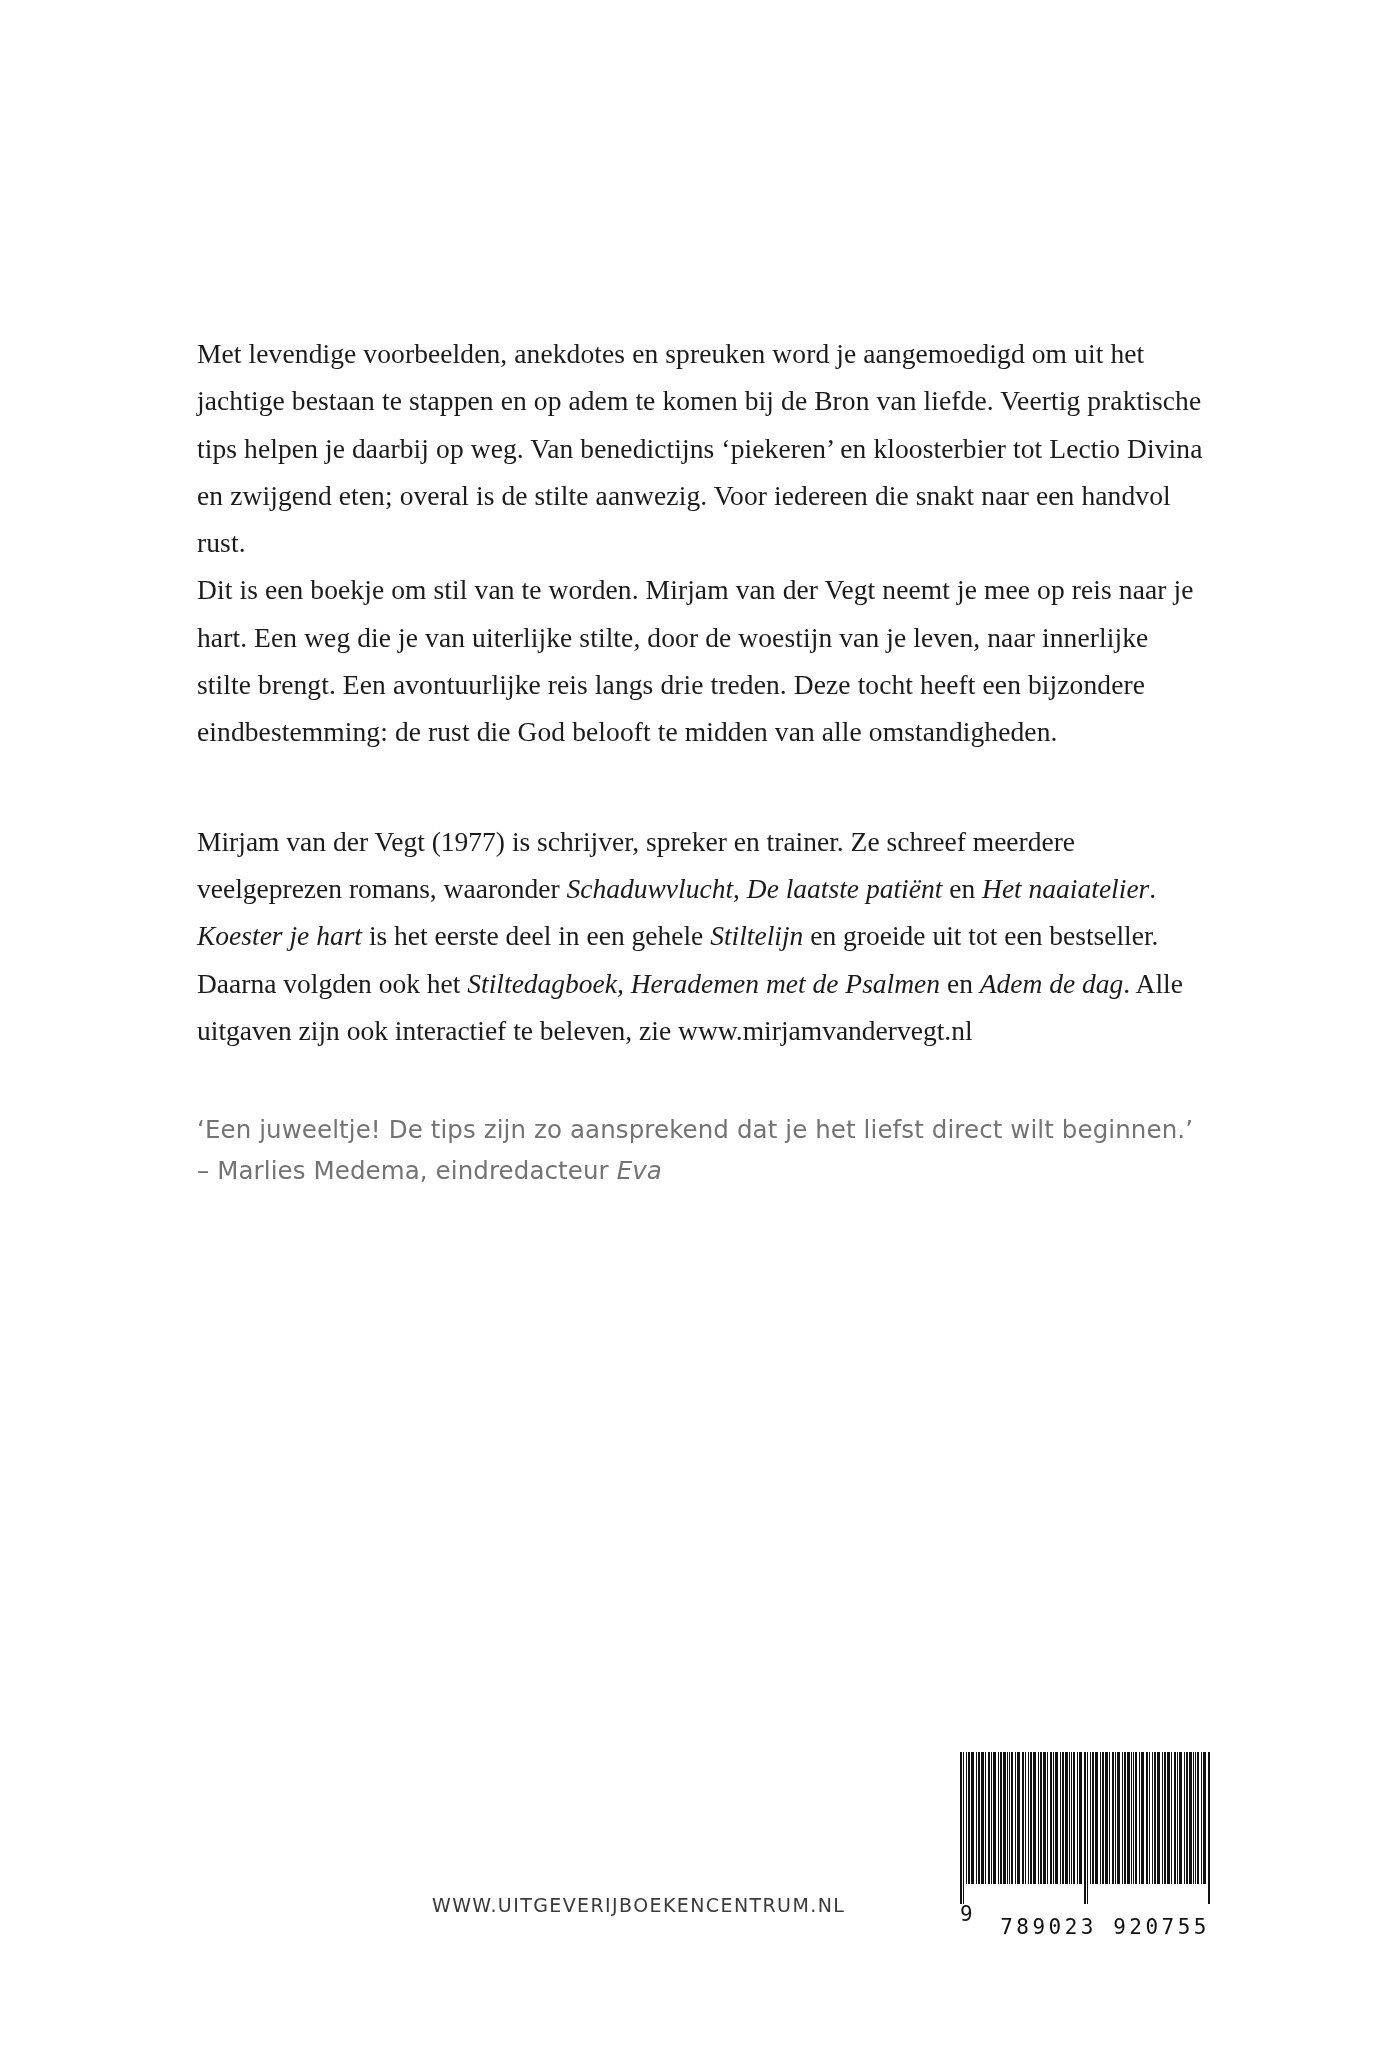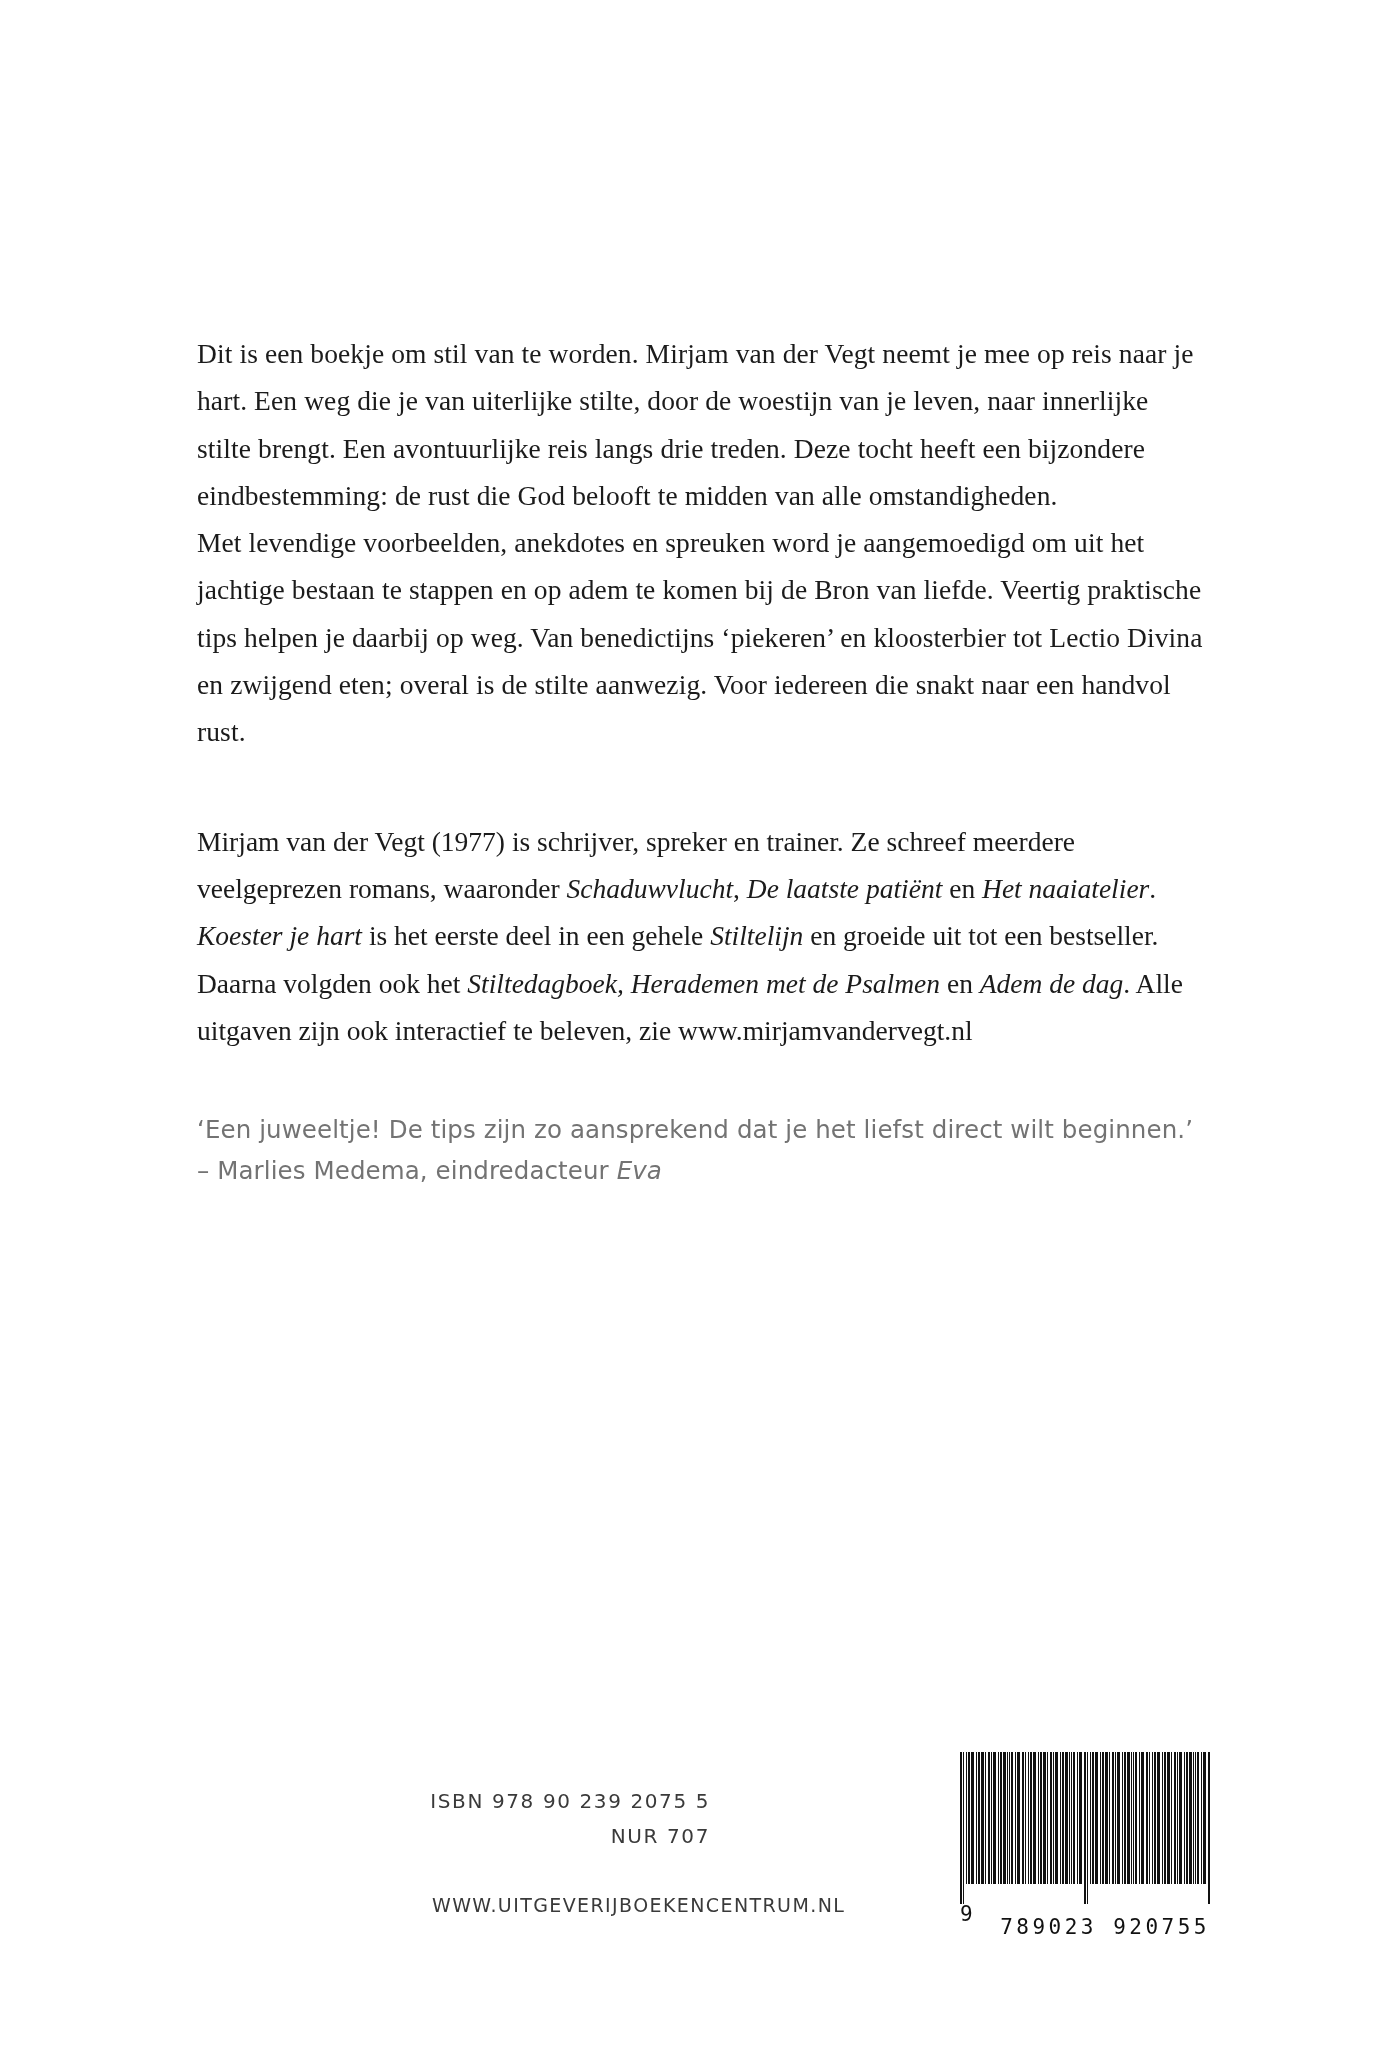--- a/index.html
+++ b/index.html
@@ -165,41 +165,37 @@
     margin-top: 13px;
   }
 </style>
 </head>
 <body>
 
 <div class="page">
 
   <div class="content">
 
+    <p class="body-text">Met levendige voorbeelden, anekdotes en spreuken word je aangemoedigd om uit het jachtige bestaan te stappen en op adem te komen bij de Bron van liefde. Veertig praktische tips helpen je daarbij op weg. Van benedictijns ‘piekeren’ en kloosterbier tot Lectio Divina en zwijgend eten; overal is de stilte aanwezig. Voor iedereen die snakt naar een handvol rust.</p>
     <p class="body-text">Dit is een boekje om stil van te worden. Mirjam van der Vegt neemt je mee op reis naar je hart. Een weg die je van uiterlijke stilte, door de woestijn van je leven, naar innerlijke stilte brengt. Een avontuurlijke reis langs drie treden. Deze tocht heeft een bijzondere eindbestemming: de rust die God belooft te midden van alle omstandigheden.</p>
-    <p class="body-text">Met levendige voorbeelden, anekdotes en spreuken word je aangemoedigd om uit het jachtige bestaan te stappen en op adem te komen bij de Bron van liefde. Veertig praktische tips helpen je daarbij op weg. Van benedictijns ‘piekeren’ en kloosterbier tot Lectio Divina en zwijgend eten; overal is de stilte aanwezig. Voor iedereen die snakt naar een handvol rust.</p>
 
     <div class="pink-quote">
     </div>
 
     <div class="bio">
       <p><span>Mirjam van der Vegt (1977) is schrijver, spreker en trainer. Ze schreef meerdere veelgeprezen romans, waaronder </span><em>Schaduwvlucht</em><span>, </span><em>De laatste patiënt</em><span> en </span><em>Het naaiatelier</em><span>.</span></p>
       <p><em>Koester je hart</em><span> is het eerste deel in een gehele </span><em>Stiltelijn</em><span> en groeide uit tot een bestseller. Daarna volgden ook het </span><em>Stiltedagboek, Herademen met de Psalmen</em><span> en </span><em>Adem de dag</em><span>. Alle uitgaven zijn ook interactief te beleven, zie www.mirjamvandervegt.nl</span></p>
     </div>
 
     <div class="review"><span>‘Een juweeltje! De tips zijn zo aansprekend dat je het liefst direct wilt beginnen.’ – Marlies Medema, eindredacteur </span><em>Eva</em></div>
 
   </div>
 
   <div class="footer">
 
-    <div class="isbn-block">
-      <div>ISBN 978 90 239 2075 5</div>
-      <div>NUR 707</div>
-    </div>
 
     <div class="publisher-url">WWW.UITGEVERIJBOEKENCENTRUM.NL</div>
 
     <div class="barcode-wrap">
       <div class="barcode-bars" id="barcode-bars">
           <span class="bar tall" style="width: 1.93798px;"></span>
           <span class="gap" style="width: 0.968992px; background: transparent; height: 1px;"></span>
           <span class="bar tall" style="width: 0.968992px;"></span>
           <span class="gap" style="width: 1.93798px; background: transparent; height: 1px;"></span>
           <span class="bar" style="width: 0.968992px;"></span>

